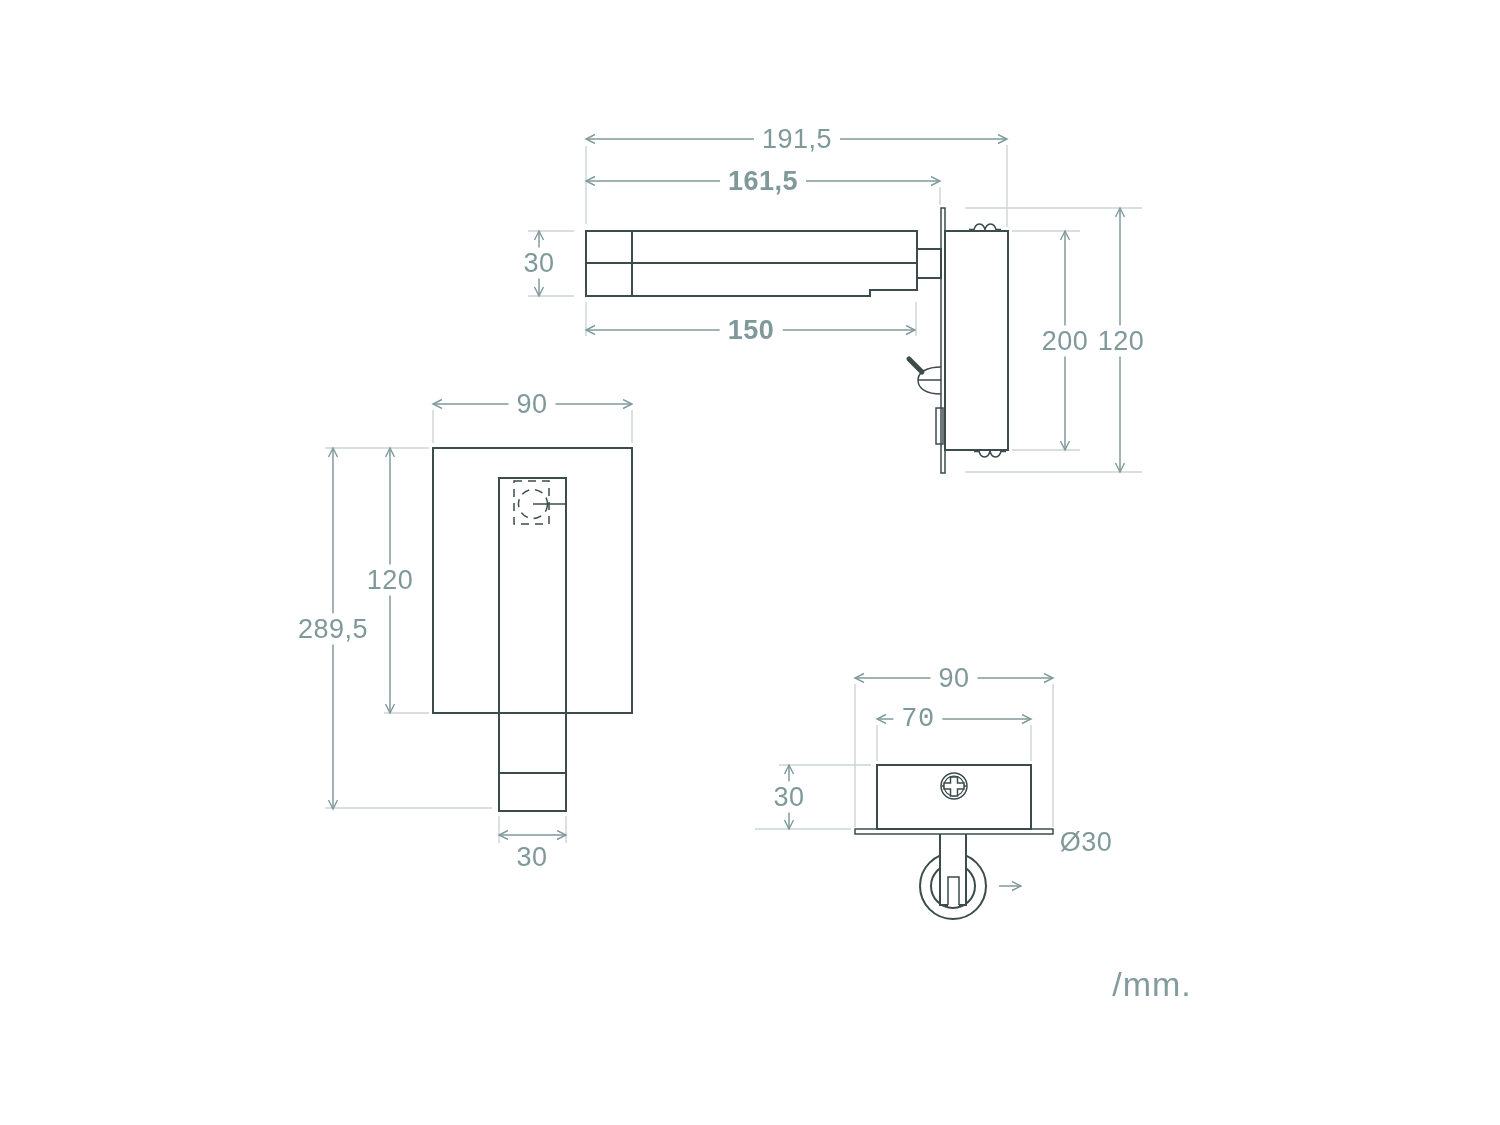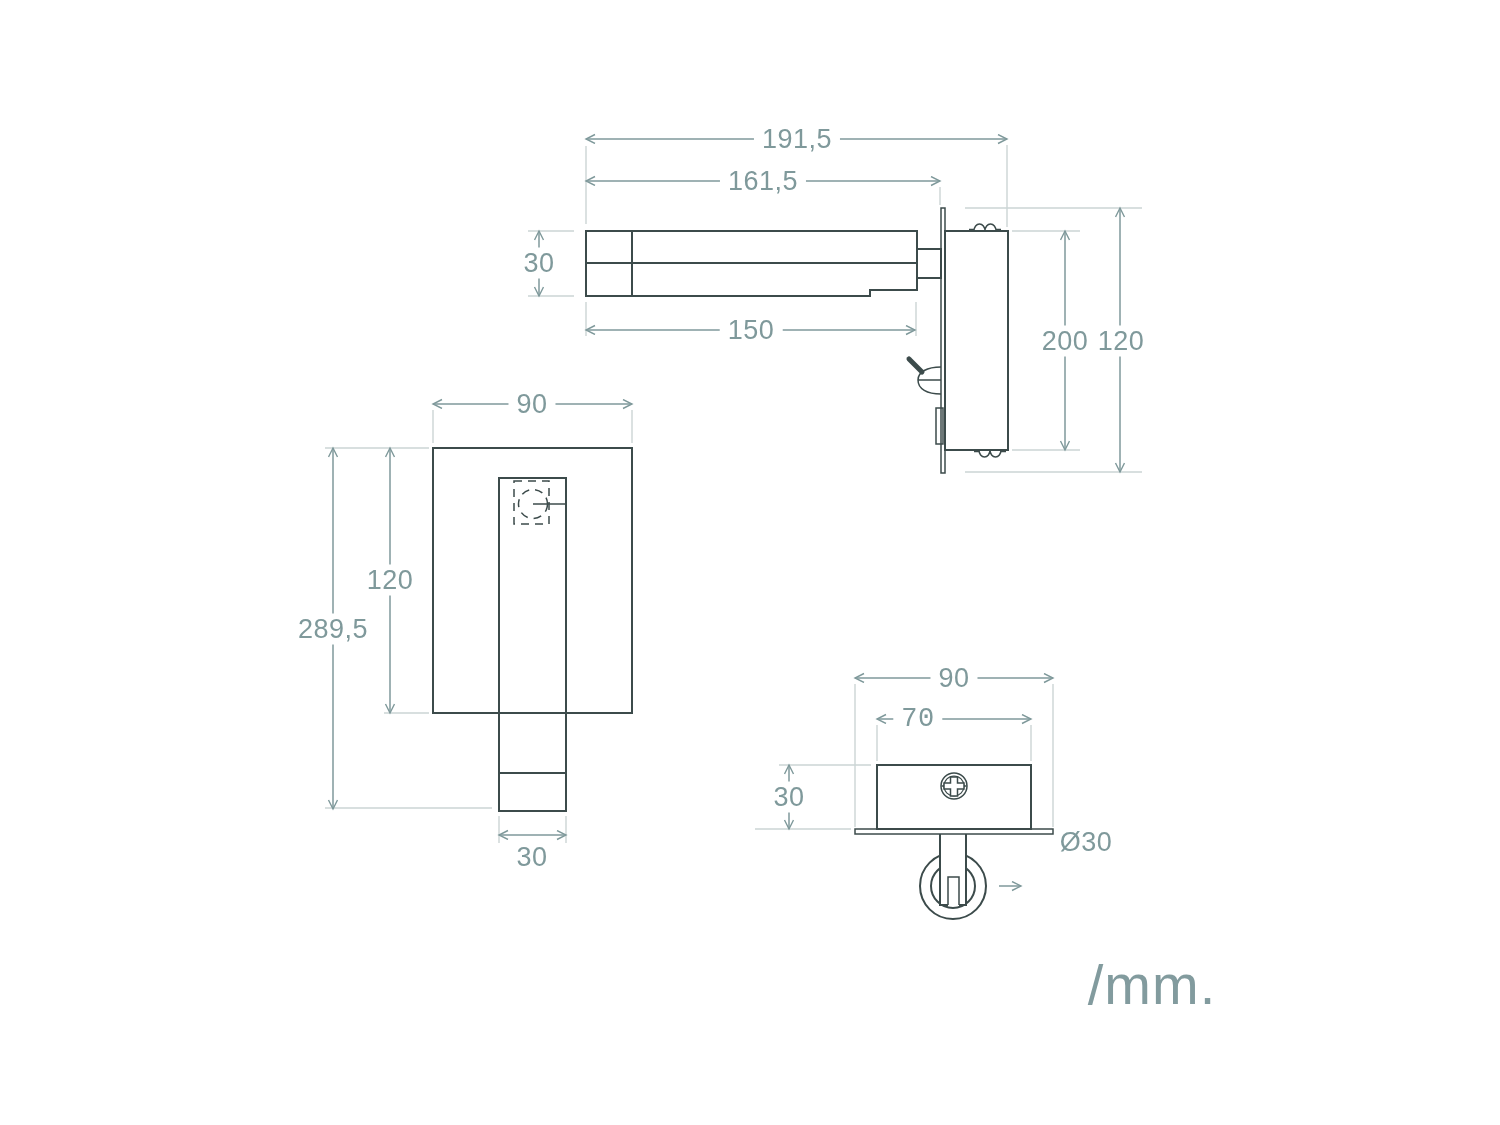--- a/index.html
+++ b/index.html
@@ -19,21 +19,21 @@
   
   .dim-label {
     position:absolute; transform:translate(-50%,-50%);
     background:#ffffff; color:#7f999b;
     font-size:27px; font-weight:300; line-height:1;
     padding:2px 8px; white-space:nowrap; letter-spacing:0.5px;
   }
   .no-bg { background:transparent; }
   .units-label {
     position:absolute; transform:translate(-50%,-50%);
-    color:#829b9e; font-size:56px; font-weight:300; letter-spacing:1px;
+    color:#829b9e; font-size:34px; font-weight:300; letter-spacing:1px;
     white-space:nowrap;
   }
 </style>
 </head>
 <body>
 
 <div class="canvas">
 
   <svg width="1500" height="1125" viewBox="0 0 1500 1125">
     <defs>
@@ -121,23 +121,23 @@
 
       <rect x="940" y="835" width="26" height="70" fill="#ffffff" stroke="none"></rect>
       <path class="dk" d="M940,834 V905 H948 M966,834 V905 H959"></path>
       <path class="dk1" d="M948,905 V877 H959 V905"></path>
 
       <path class="dim" marker-end="url(#arr)" d="M999,886 H1021"></path>
     </g>
   </svg>
 
   <span class="dim-label" style="left:797px; top:139px;">191,5</span>
-  <span class="dim-label" style="left:763px; top:181px;">161,5</span>
+  <span class="dim-label" style="left:763px; top:181px;font-weight:bold;">161,5</span>
   <span class="dim-label" style="left:539px; top:263px;">30</span>
-  <span class="dim-label" style="left:751px; top:330px;">150</span>
+  <span class="dim-label" style="left:751px; top:330px;font-weight:bold;">150</span>
   <span class="dim-label" style="left:1065px; top:341px;">200</span>
   <span class="dim-label" style="left:1121px; top:341px;">120</span>
 
   <span class="dim-label" style="left:532px; top:404px;">90</span>
   <span class="dim-label" style="left:390px; top:580px;">120</span>
   <span class="dim-label" style="left:333px; top:629px;">289,5</span>
   <span class="dim-label no-bg" style="left:532px; top:857px;">30</span>
 
   <span class="dim-label" style="left:954px; top:678px;">90</span>
   <span class="dim-label" style="left:918px; top:719px;font-family:Liberation Mono, monospace;">70</span>

